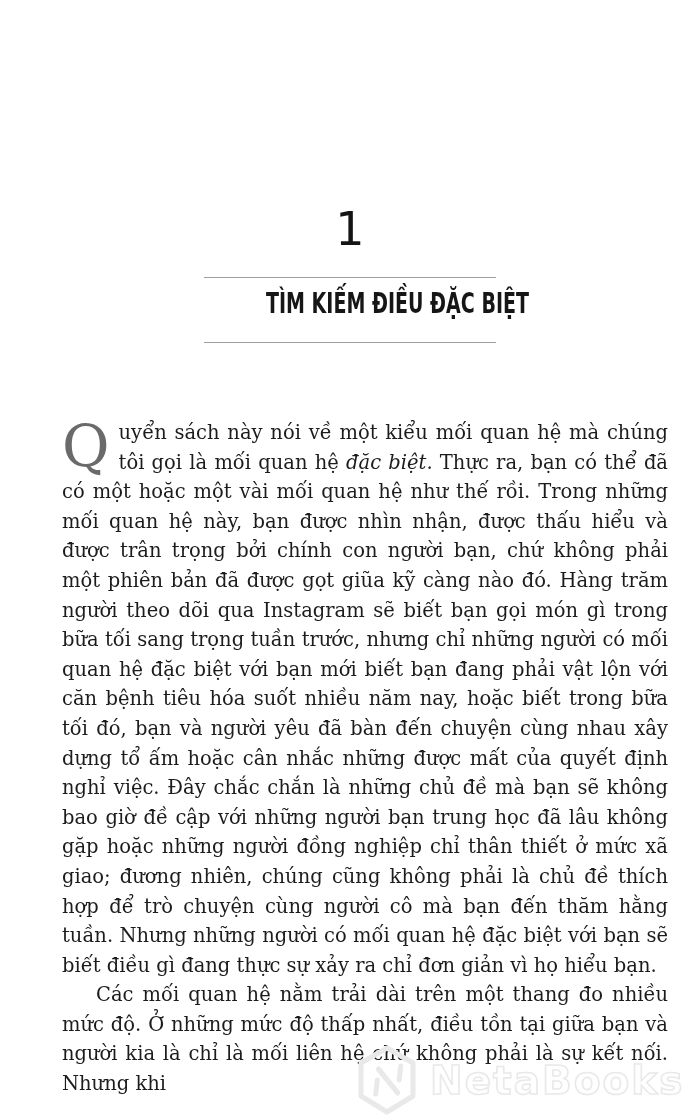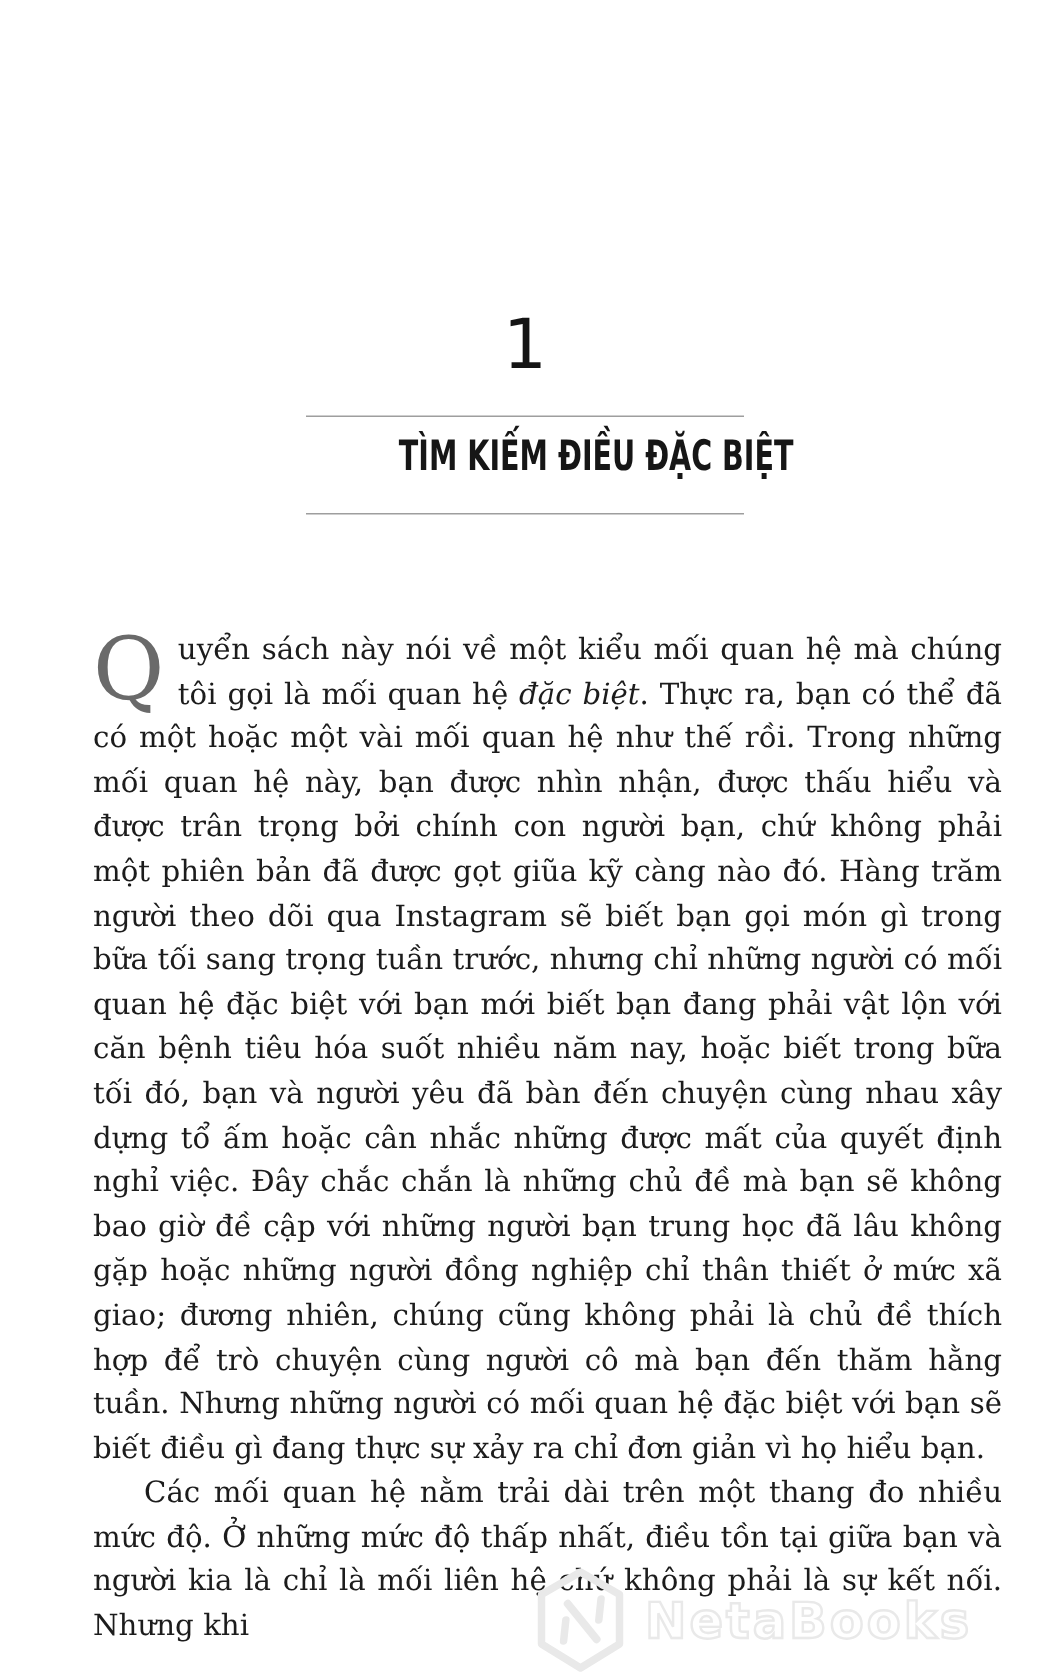--- a/index.html
+++ b/index.html
@@ -86,21 +86,21 @@
     height: 74px;
     display: flex;
     align-items: center;
     gap: 12px;
     pointer-events: none;
   }
   .wm-logo { flex: 0 0 auto; }
   .wm-text {
     font-family: "DejaVu Sans", sans-serif;
     font-weight: bold;
-    font-size: 33px;
+    font-size: 39px;
     letter-spacing: 2px;
     color: #ffffff;
     -webkit-text-stroke: 1.6px #e9e9e9;
     white-space: nowrap;
     text-align: center;
   }
 </style>
 </head>
 <body>
 

